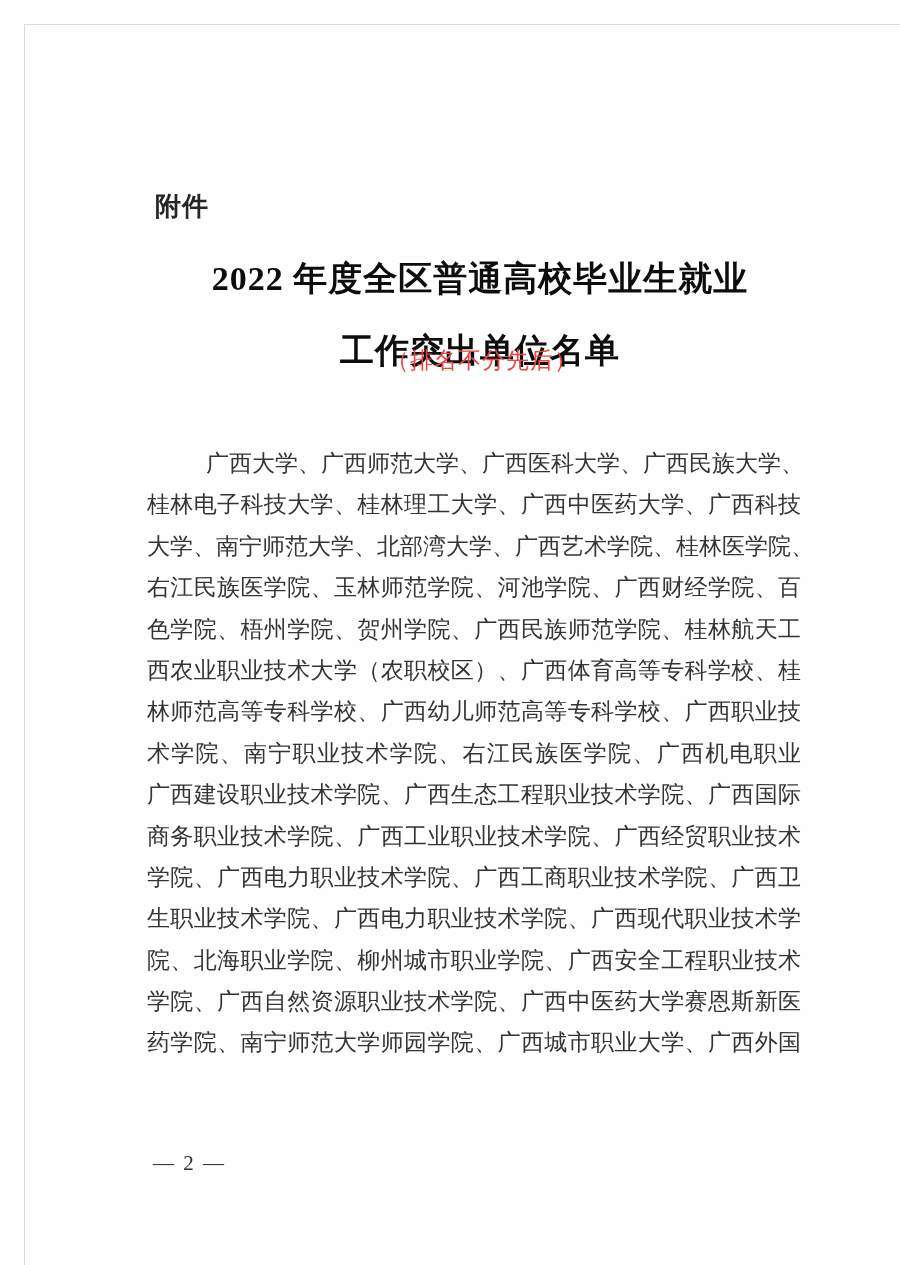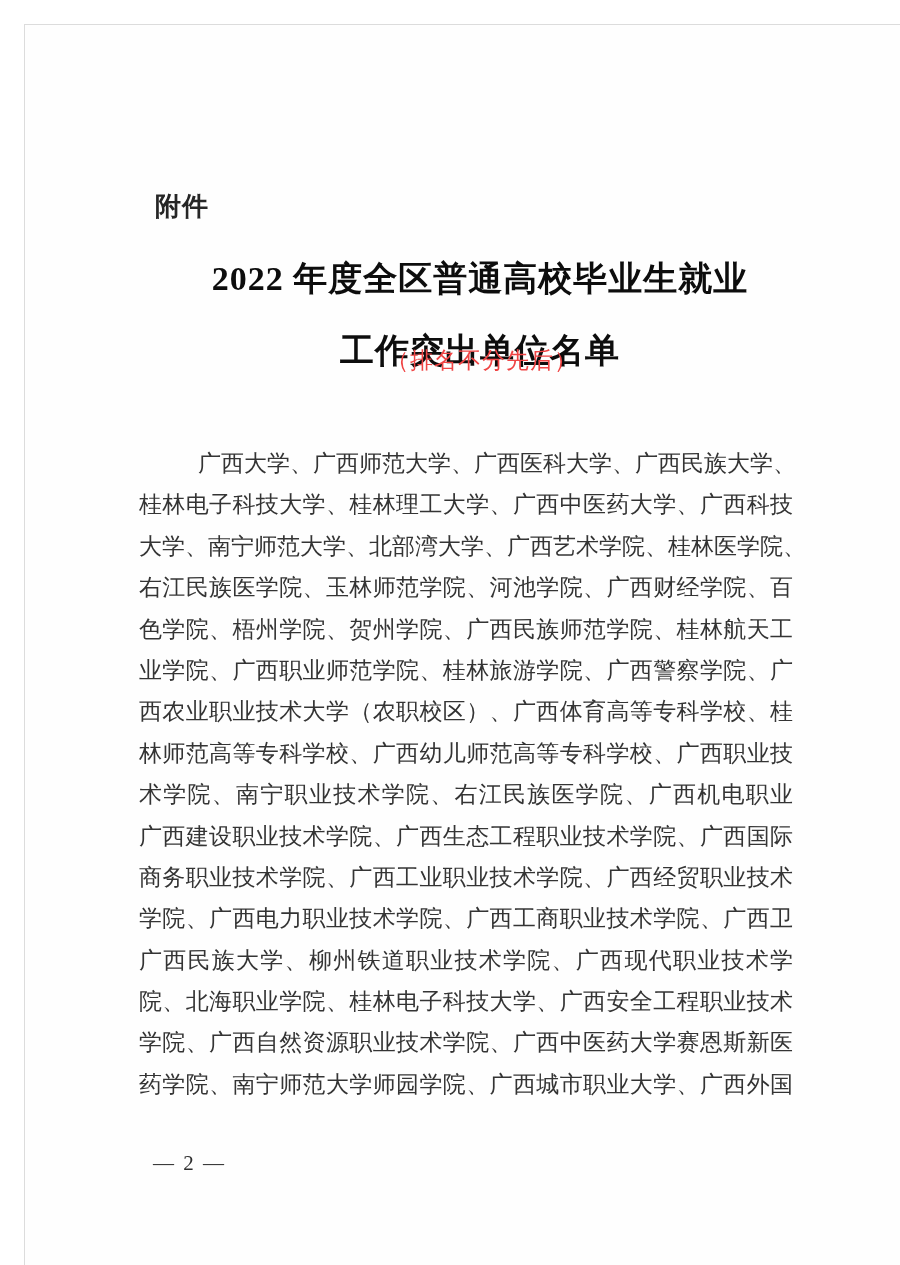--- a/index.html
+++ b/index.html
@@ -49,21 +49,21 @@
     top: 309px;
     text-align: center;
     font-family: "Liberation Serif", serif;
     font-size: 23px;
     line-height: 30px;
     color: #ef4444;
     letter-spacing: 1px;
   }
   .body-text {
     position: absolute;
-    left: 90px;
+    left: 98px;
     top: 394px;
     width: 702px;
     font-family: "Liberation Serif", serif;
     font-size: 23px;
     color: #343434;
   }
   .body-line {
     height: 41.4px;
     line-height: 41.4px;
     white-space: nowrap;
@@ -99,28 +99,27 @@
   </div>
 
   <div class="subtitle">（排名不分先后）</div>
 
   <div class="body-text">
       <div class="body-line first-line">广西大学、广西师范大学、广西医科大学、广西民族大学、</div>
       <div class="body-line">桂林电子科技大学、桂林理工大学、广西中医药大学、广西科技</div>
       <div class="body-line">大学、南宁师范大学、北部湾大学、广西艺术学院、桂林医学院、</div>
       <div class="body-line">右江民族医学院、玉林师范学院、河池学院、广西财经学院、百</div>
       <div class="body-line">色学院、梧州学院、贺州学院、广西民族师范学院、桂林航天工</div>
-      <div class="body-line">业学院、广西职业师范学院、桂林旅游学院、广西警察学院、广</div>
       <div class="body-line">西农业职业技术大学（农职校区）、广西体育高等专科学校、桂</div>
       <div class="body-line">林师范高等专科学校、广西幼儿师范高等专科学校、广西职业技</div>
       <div class="body-line">术学院、南宁职业技术学院、右江民族医学院、广西机电职业</div>
       <div class="body-line">广西建设职业技术学院、广西生态工程职业技术学院、广西国际</div>
       <div class="body-line">商务职业技术学院、广西工业职业技术学院、广西经贸职业技术</div>
       <div class="body-line">学院、广西电力职业技术学院、广西工商职业技术学院、广西卫</div>
-      <div class="body-line">广西民族大学、柳州铁道职业技术学院、广西现代职业技术学</div>
-      <div class="body-line">院、北海职业学院、桂林电子科技大学、广西安全工程职业技术</div>
+      <div class="body-line">生职业技术学院、广西电力职业技术学院、广西现代职业技术学</div>
+      <div class="body-line">院、北海职业学院、柳州城市职业学院、广西安全工程职业技术</div>
       <div class="body-line">学院、广西自然资源职业技术学院、广西中医药大学赛恩斯新医</div>
       <div class="body-line">药学院、南宁师范大学师园学院、广西城市职业大学、广西外国</div>
     </div>
 
   <div class="page-number">— 2 —</div>
 
 </div>
 
 </body></html>

